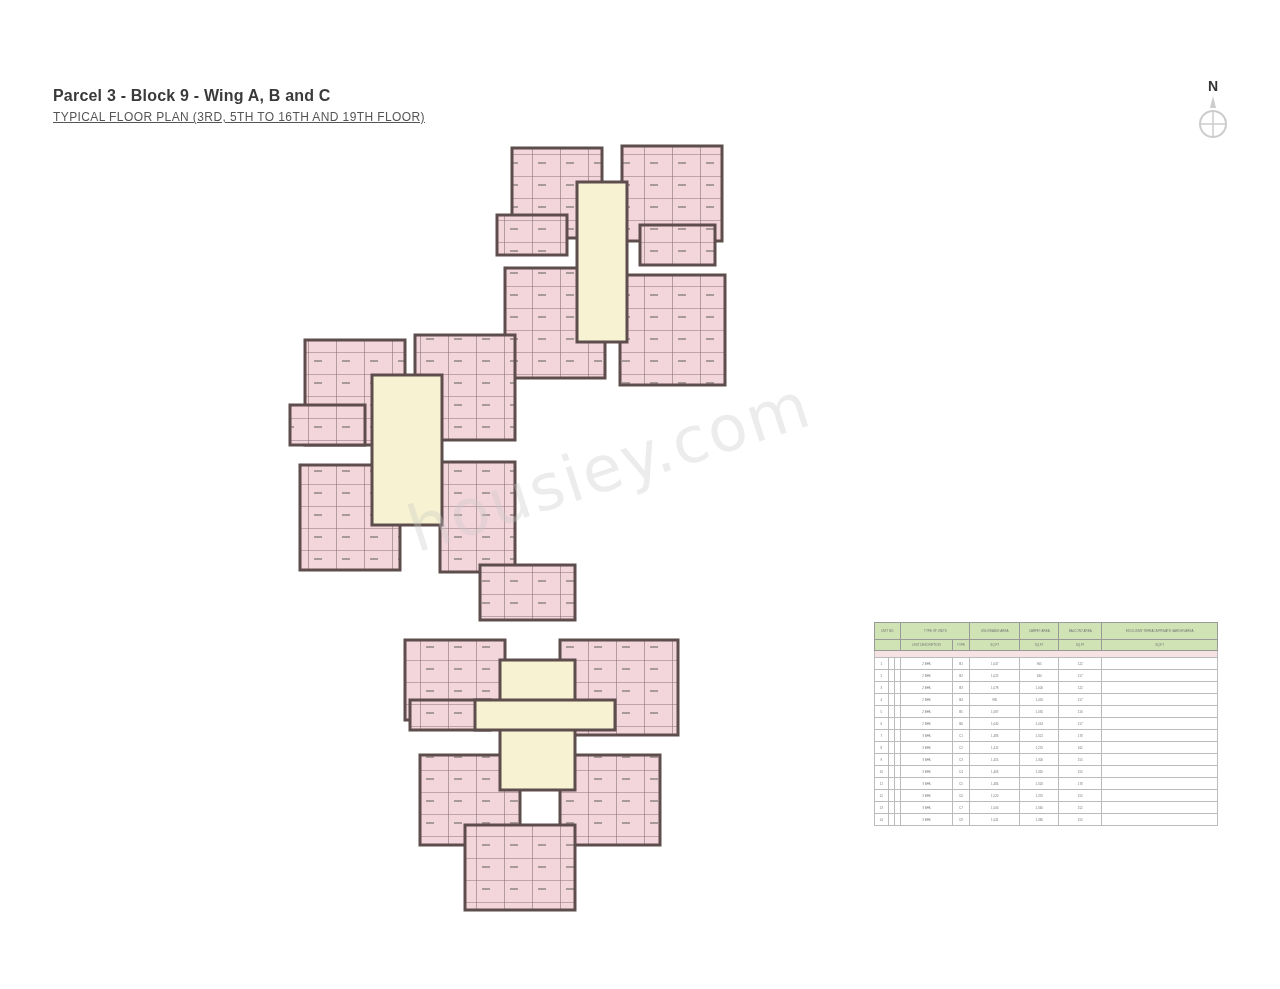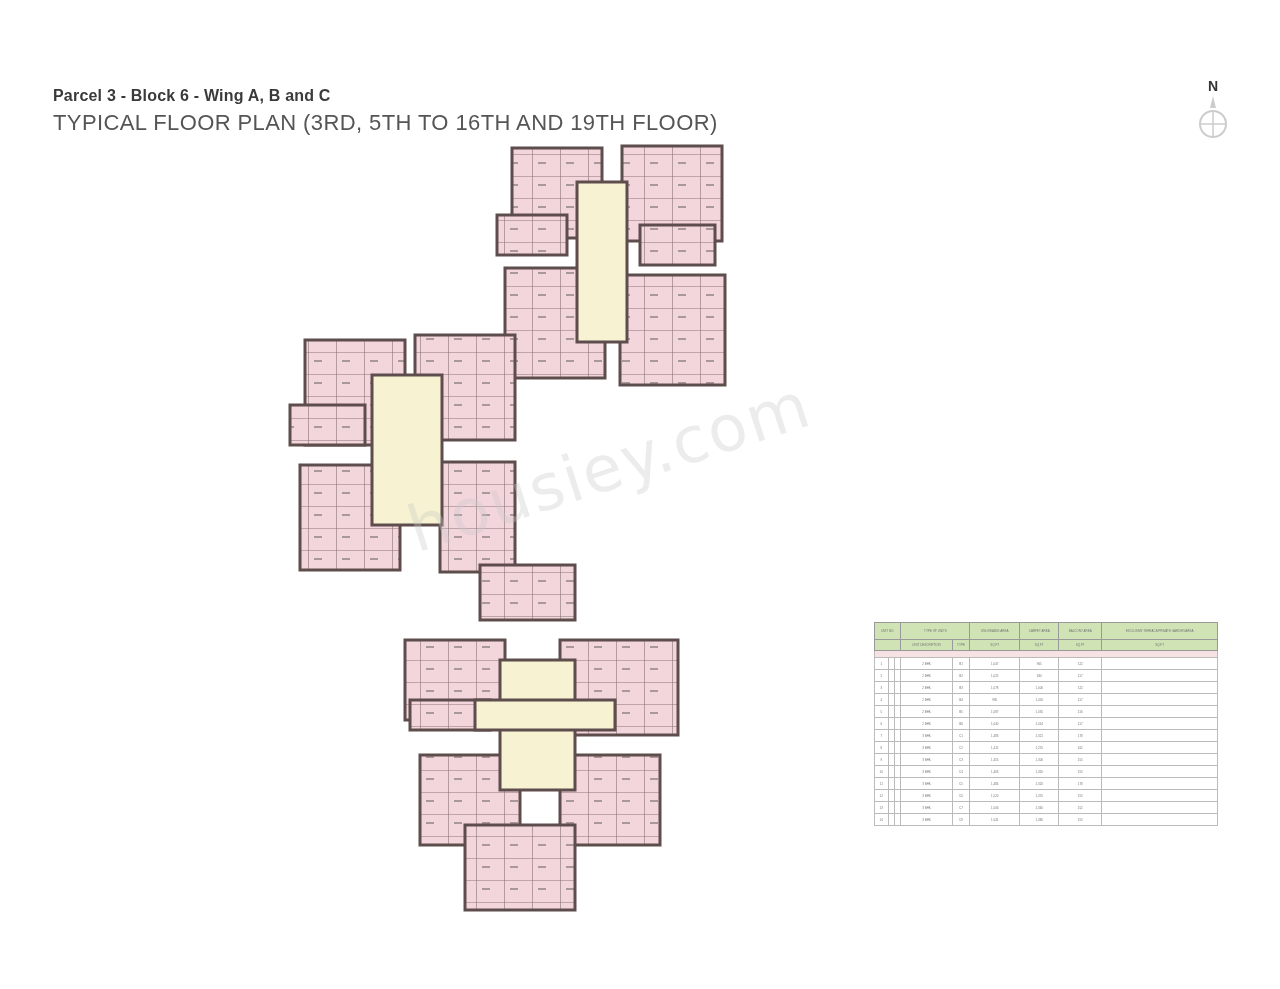--- a/index.html
+++ b/index.html
@@ -1,33 +1,33 @@
 <!DOCTYPE html>
 <html><head>
 <meta charset="utf-8">
 <style>
   html,body{margin:0;padding:0;background:#ffffff;}
   body{width:1280px;height:989px;position:relative;overflow:hidden;font-family:"Liberation Sans",sans-serif;}
   .title{position:absolute;left:53px;top:87px;font-size:16px;font-weight:bold;color:#3a3a3a;letter-spacing:0.2px;}
-  .subtitle{position:absolute;left:53px;top:110px;font-size:22px;color:#555;letter-spacing:0.4px;}
+  .subtitle{position:absolute;left:53px;top:110px;font-size:12px;color:#555;letter-spacing:0.4px;text-decoration:underline;}
   .compass{position:absolute;left:1196px;top:78px;width:34px;height:64px;}
   .compass .n{position:absolute;left:0;width:34px;top:0;text-align:center;font-weight:bold;font-size:14px;color:#333;}
   .plan{position:absolute;left:0;top:0;width:1280px;height:989px;}
   .watermark{position:absolute;left:400px;top:430px;font-size:64px;color:rgba(200,200,200,0.35);transform:rotate(-18deg);font-family:"DejaVu Sans",sans-serif;letter-spacing:2px;}
   .table-wrap{position:absolute;left:874px;top:622px;width:344px;}
   table{border-collapse:collapse;width:344px;font-size:3px;color:#777;}
   th{background:#cfe3b4;border:1px solid #999;height:14px;font-weight:normal;}
   td{border:1px solid #bbb;height:9px;text-align:center;}
   .sub th{height:8px;}
   .sect td{background:#f6e1e3;height:4px;}
 </style>
 </head>
 <body>
 
-<div class="title">Parcel 3 - Block 6 - Wing A, B and C</div>
+<div class="title">Parcel 3 - Block 9 - Wing A, B and C</div>
 <div class="subtitle">TYPICAL FLOOR PLAN (3RD, 5TH TO 16TH AND 19TH FLOOR)</div>
 
 <div class="compass">
   <div class="n">N</div>
   <svg width="34" height="64" style="position:absolute;left:0;top:0">
     <polygon points="17,18 14,30 20,30" fill="#ccc"></polygon>
     <circle cx="17" cy="46" r="13" fill="none" stroke="#ccc" stroke-width="2"></circle>
     <line x1="4" y1="46" x2="30" y2="46" stroke="#ccc" stroke-width="1.5"></line>
     <line x1="17" y1="33" x2="17" y2="59" stroke="#ccc" stroke-width="1.5"></line>
   </svg>

